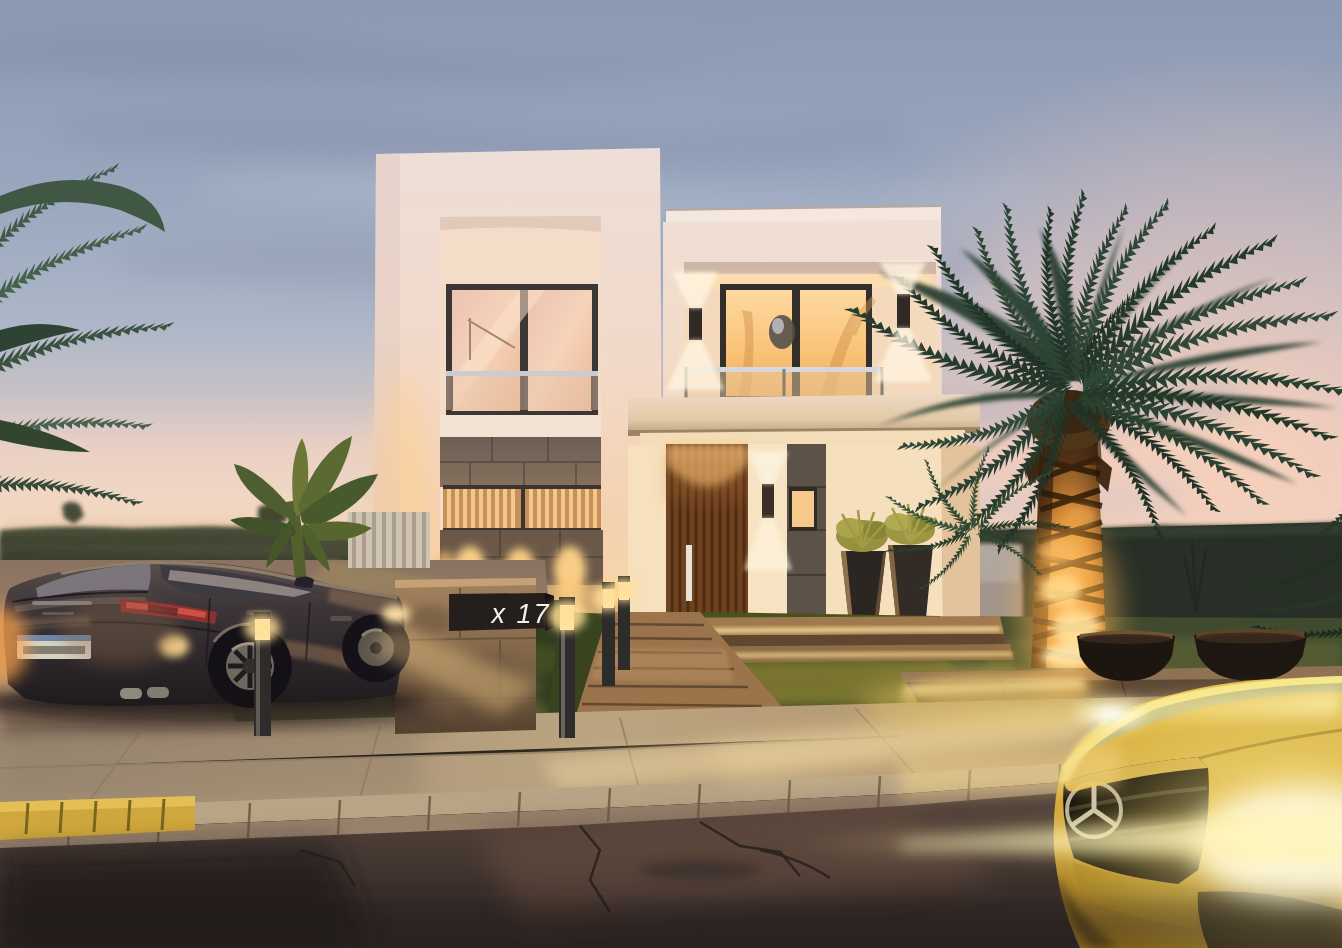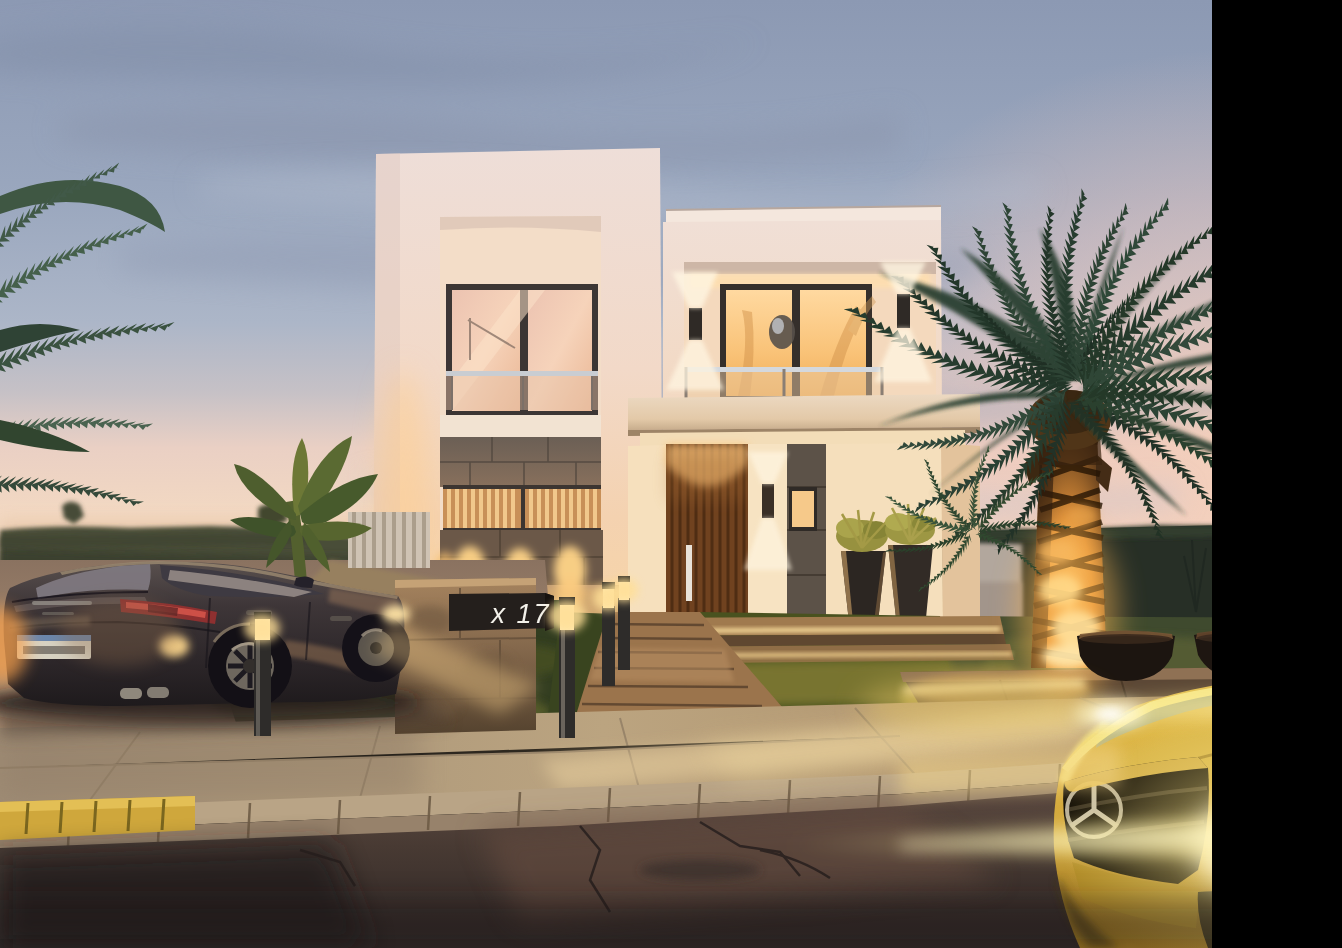--- a/index.html
+++ b/index.html
@@ -1,16 +1,16 @@
 <!DOCTYPE html>
 <html><head>
 <meta charset="utf-8">
 <style>
 html,body{margin:0;padding:0;background:#000;}
-#scene{width:1212px;height:948px;position:relative;overflow:hidden;font-family:"Liberation Sans",sans-serif;}
+#scene{width:1342px;height:948px;position:relative;overflow:hidden;font-family:"Liberation Sans",sans-serif;}
 svg{display:block;}
 </style>
 </head>
 <body>
 <div id="scene">
 <svg width="1342" height="948" viewBox="0 0 1342 948" xmlns="http://www.w3.org/2000/svg">
 <defs>
 <linearGradient id="sky" x1="0" y1="0" x2="0" y2="1">
 <stop offset="0" stop-color="#8c99b3"></stop>
 <stop offset="0.28" stop-color="#9aa7be"></stop>

